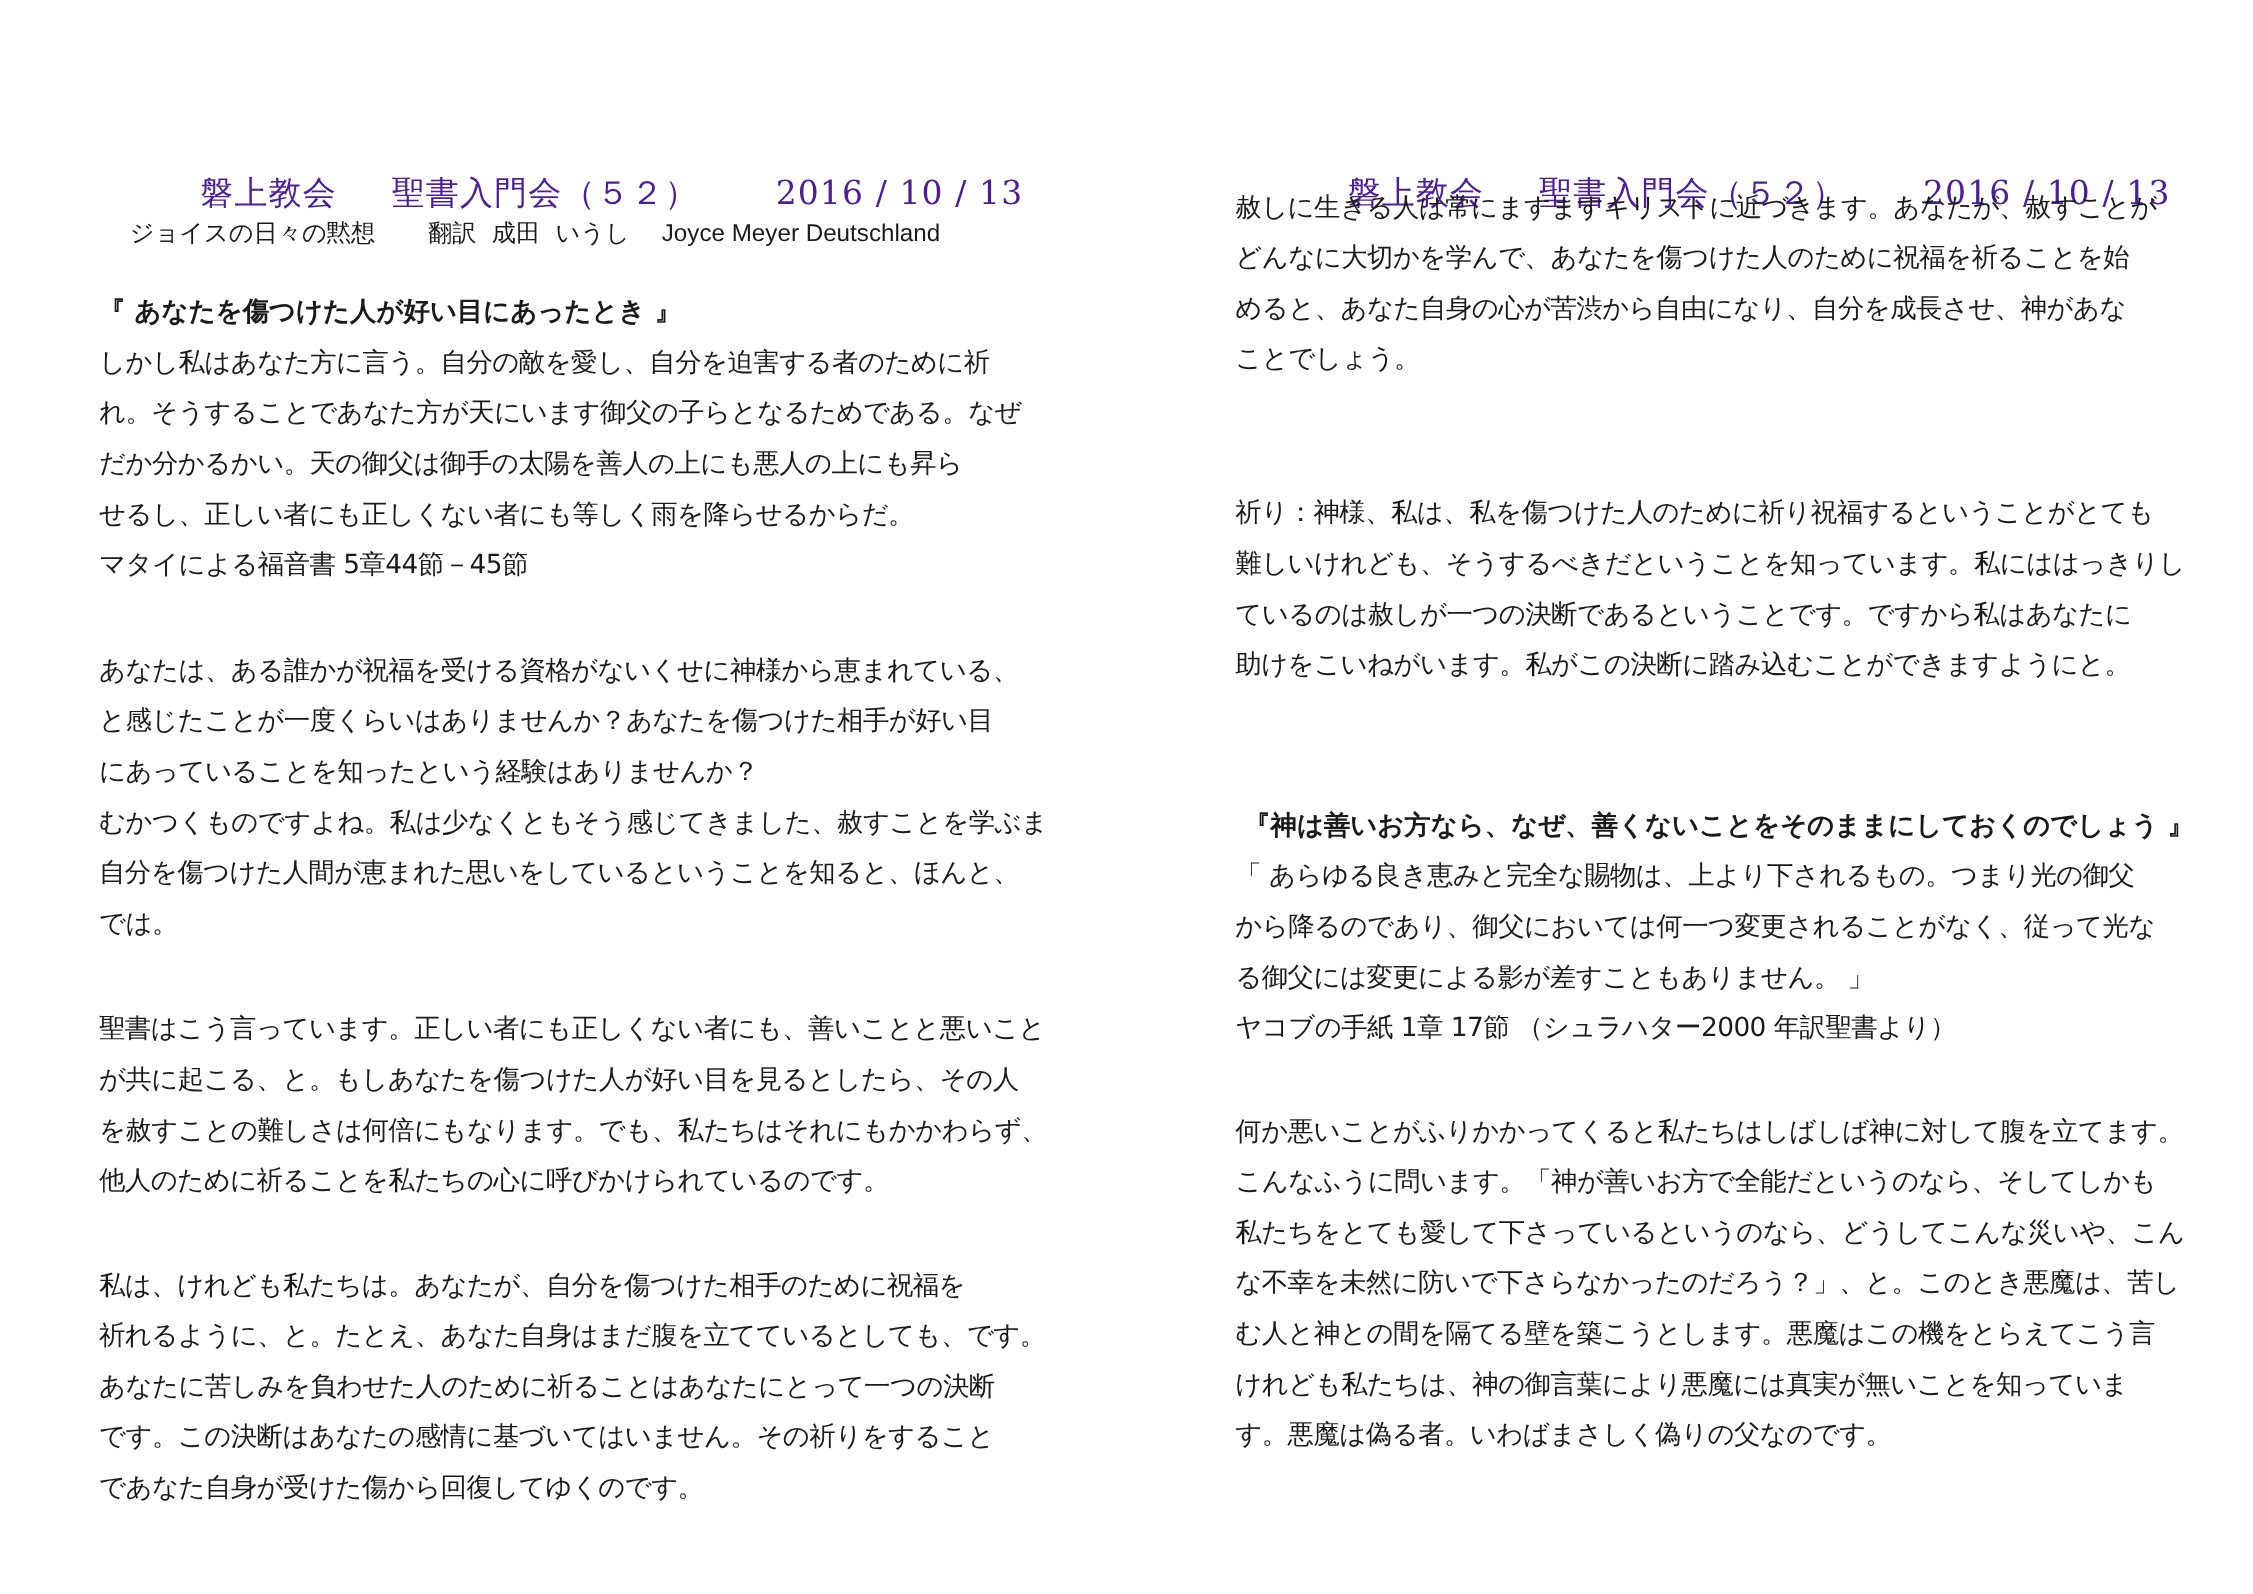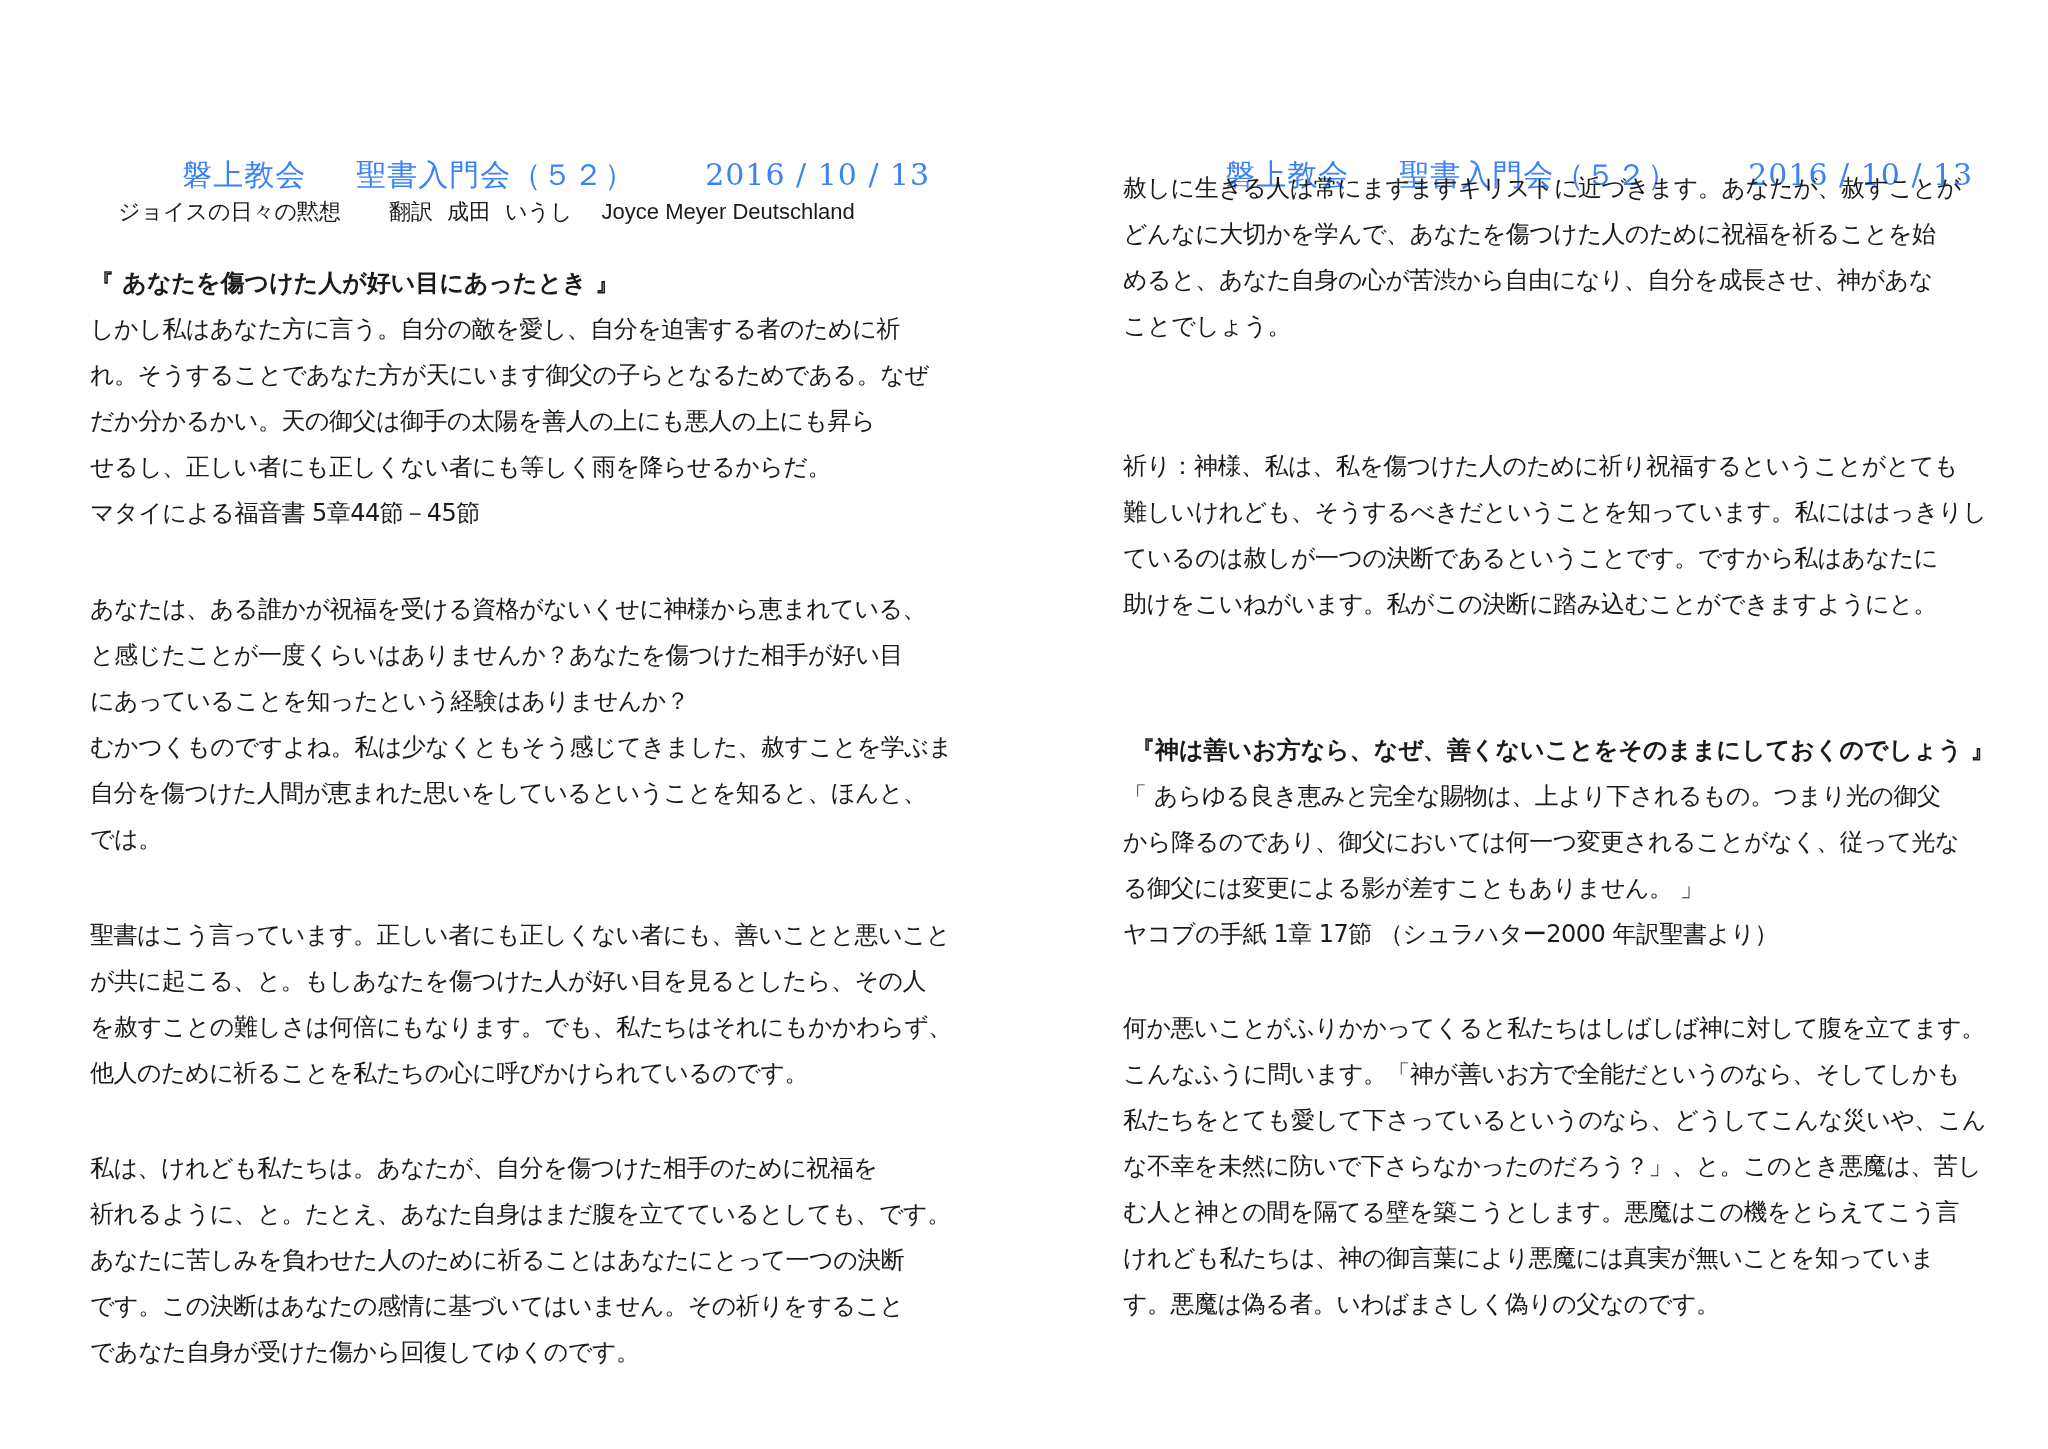--- a/index.html
+++ b/index.html
@@ -2,21 +2,21 @@
 <html><head>
 <meta charset="utf-8">
 <style>
   html, body { margin: 0; padding: 0; background: #ffffff; }
   body { width: 2048px; height: 1449px; position: relative; overflow: hidden;
          font-family: "DejaVu Sans", "Liberation Sans", sans-serif; color: #1a1a1a; }
   .page { position: absolute; top: 0; width: 960px; height: 1449px; }
   .page.left { left: 90px; }
   .page.right { left: 1123px; }
   .hdr { position: absolute; top: 120px; font-family: "DejaVu Serif", "Liberation Serif", serif;
-         font-size: 30px; white-space: pre; color: #3b82f6; letter-spacing: 1px; }
+         font-size: 30px; white-space: pre; color: #4c1d95; letter-spacing: 1px; }
   .page.left .hdr { left: 50px; }
   .page.right .hdr { left: 60px; }
   .hdr span { display: inline-block; }
   .hdr .h-church { margin-right: 50px; }
   .hdr .h-series { margin-right: 70px; }
   .sub { position: absolute; top: 172px; left: 0; font-size: 22px; white-space: pre; }
   .sub span { display: inline-block; }
   .sub .s-title { margin-right: 48px; }
   .sub .s-trans { margin-right: 29px; }
   .sub .s-src { font-family: "Liberation Sans", sans-serif; font-size: 22px; }

